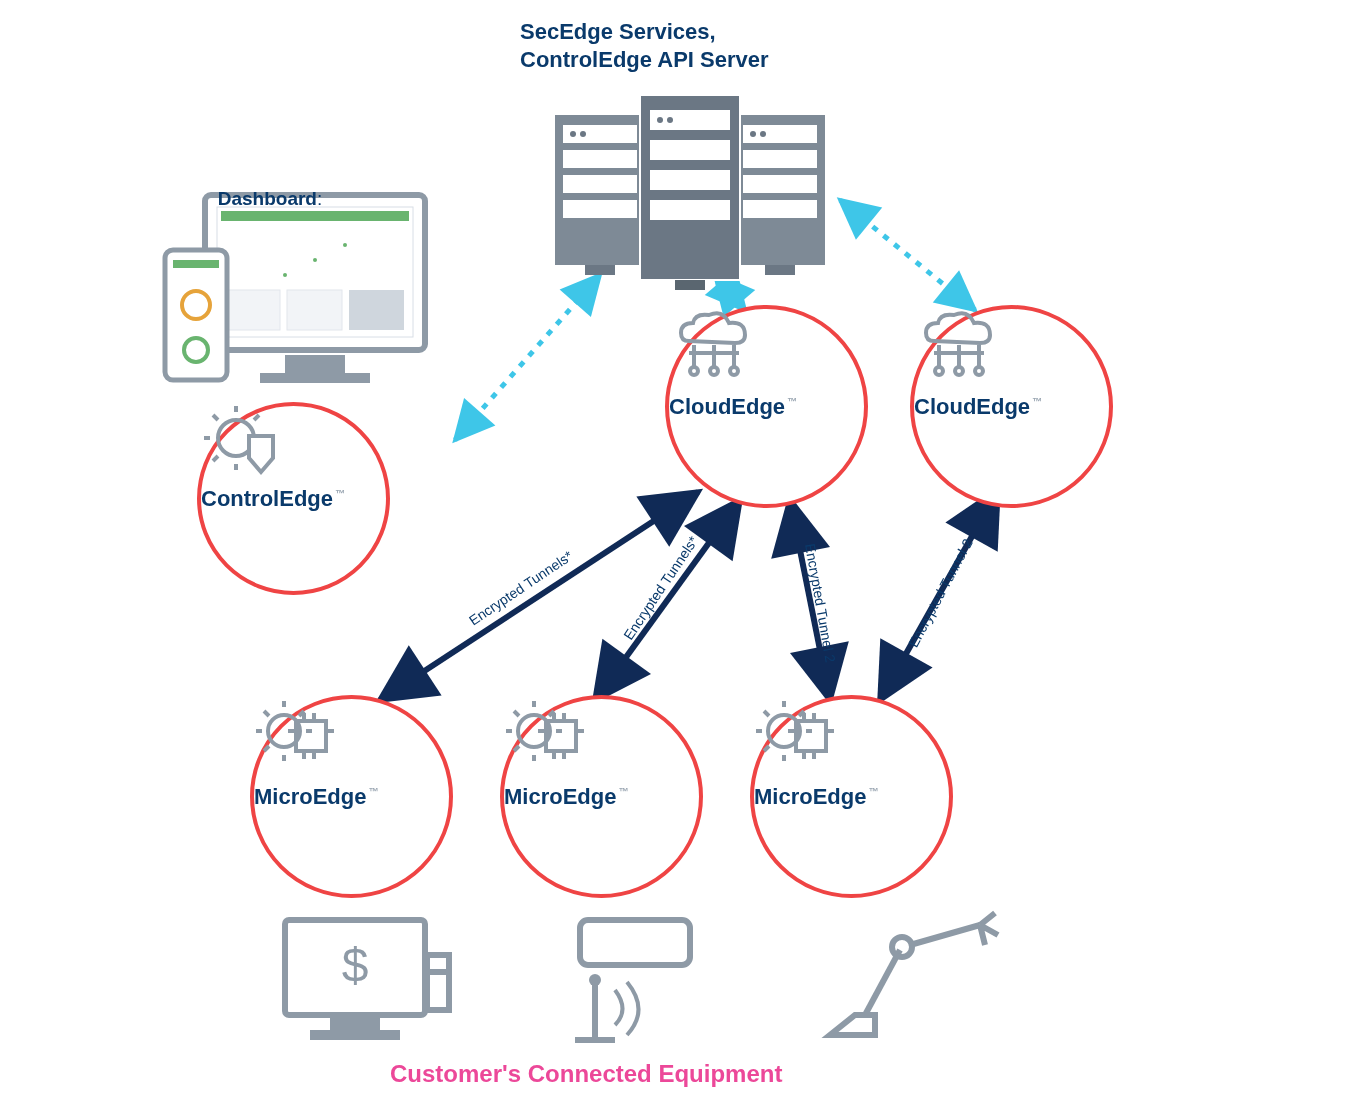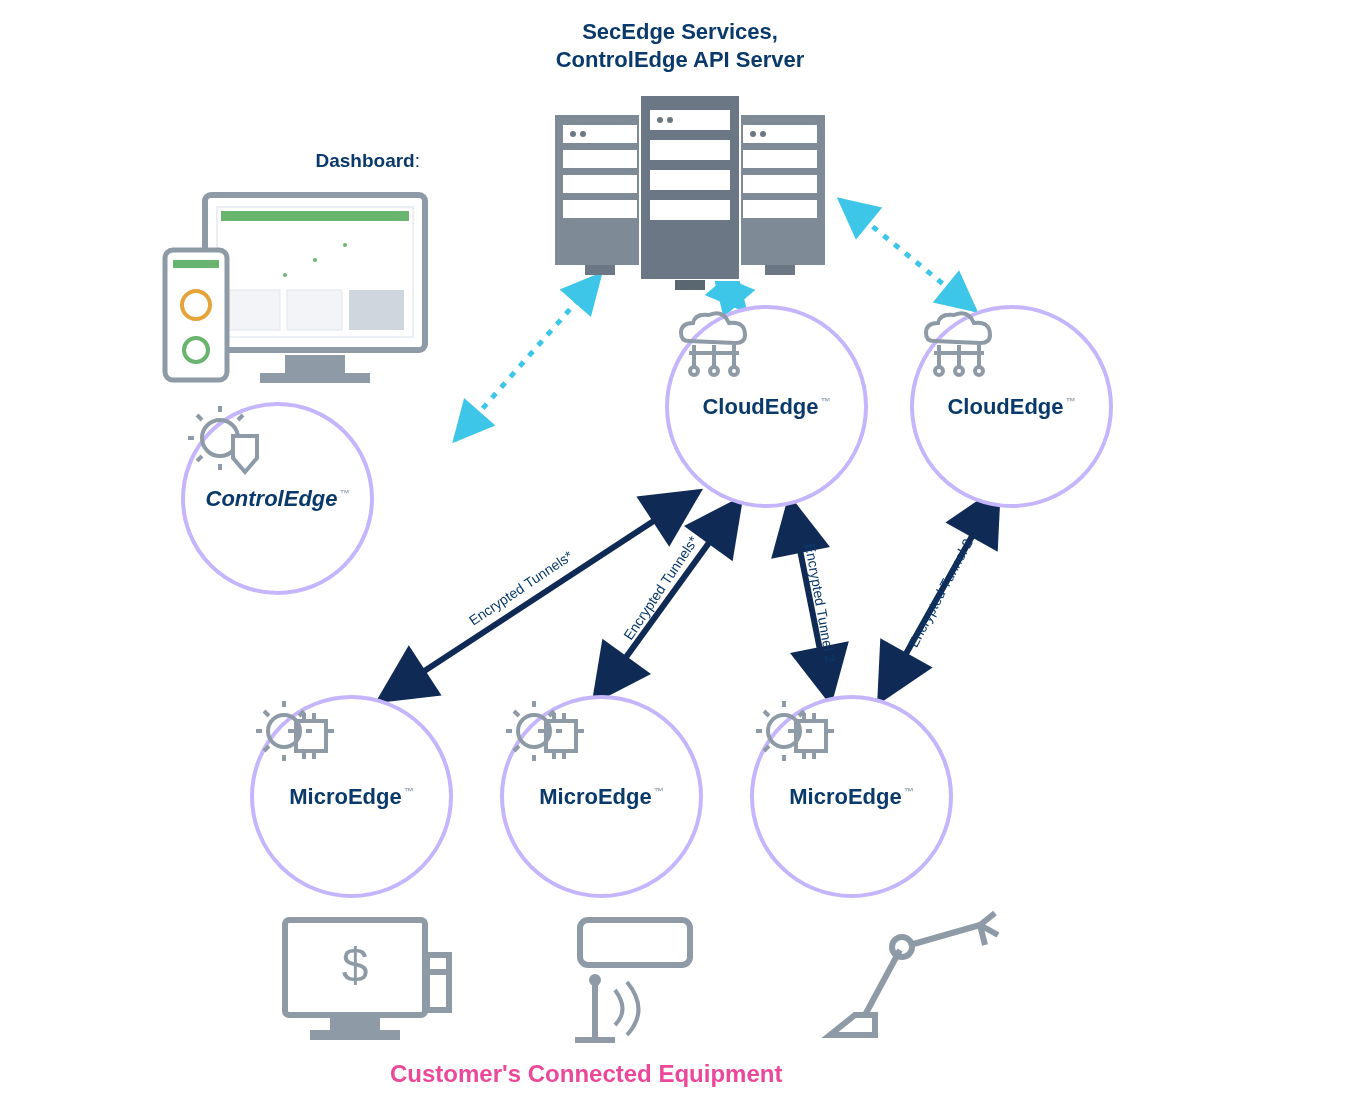--- a/index.html
+++ b/index.html
@@ -1,20 +1,20 @@
 <!DOCTYPE html>
 <html><head>
 <meta charset="utf-8">
 <style>
   html,body{margin:0;padding:0;background:#fff;font-family:Arial,Helvetica,sans-serif;}
   .stage{position:relative;width:1346px;height:1114px;}
   svg{position:absolute;top:0;left:0;}
-  .title{position:absolute;color:#0a3a6b;font-weight:700;text-align:center;line-height:1.25;}
-  .subtitle{position:absolute;color:#0a3a6b;font-weight:400;text-align:right;}
-  .node-circle{position:absolute;border:4px solid #c4b5fd;border-radius:50%;background:#fff;display:flex;flex-direction:column;align-items:center;justify-content:center;}
+  .title{position:absolute;color:#0a3a6b;font-weight:700;line-height:1.25;}
+  .subtitle{position:absolute;color:#0a3a6b;font-weight:400;text-align:center;margin-top:38px;}
+  .node-circle{position:absolute;border:4px solid #ef4444;border-radius:50%;background:#fff;display:flex;flex-direction:column;justify-content:center;}
   .node-label{color:#0a3a6b;font-weight:700;font-size:22px;}
   .tm{font-size:10px;color:#9aa6b2;vertical-align:super;margin-left:2px;}
   .bottom-title{position:absolute;color:#ec4899;font-weight:700;font-size:24px;}
   .edge-label{position:absolute;color:#0a3a6b;font-size:14px;transform-origin:center;}
 </style>
 </head>
 <body>
 
 <div class="stage">
 
@@ -117,21 +117,21 @@
 
   <div class="title" style="left:520px;top:18px;width:320px;font-size:22px;">
     <span style="white-space:pre-line;">SecEdge Services,
 ControlEdge API Server</span>
   </div>
 
   <div class="subtitle" style="left:120px;top:150px;width:300px;font-size:19px;">
     <b>Dashboard</b><span>:</span><br>
   </div>
 
-  <div class="node-circle" style="left:181px;top:402px;width:185px;height:185px;font-style:italic;">
+  <div class="node-circle" style="left:197px;top:402px;width:185px;height:185px;">
     <svg width="80" height="70">
       <g stroke="#8e9aa6" stroke-width="4" fill="none">
         <circle cx="35" cy="32" r="18"></circle>
         <path d="M35 6 L35 0 M35 58 L35 64 M9 32 L3 32 M61 32 L67 32 M17 14 L12 9 M53 14 L58 9 M17 50 L12 55"></path>
         <path d="M48 30 L72 30 L72 52 Q60 66 60 66 Q48 52 48 52 Z" fill="#fff"></path>
       </g>
     </svg>
     <div class="node-label"><span>ControlEdge</span><span class="tm">™</span></div>
   </div>
 

